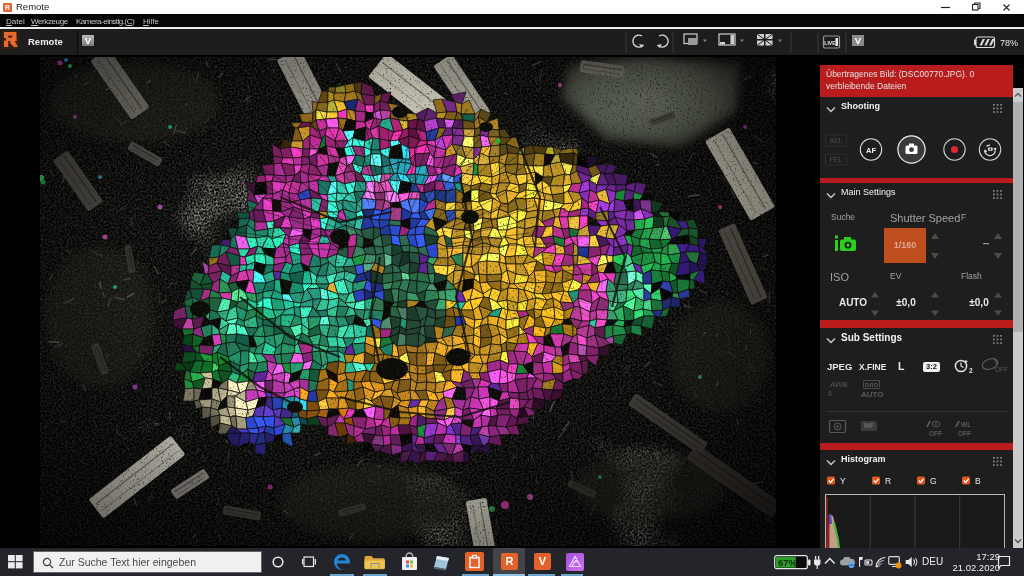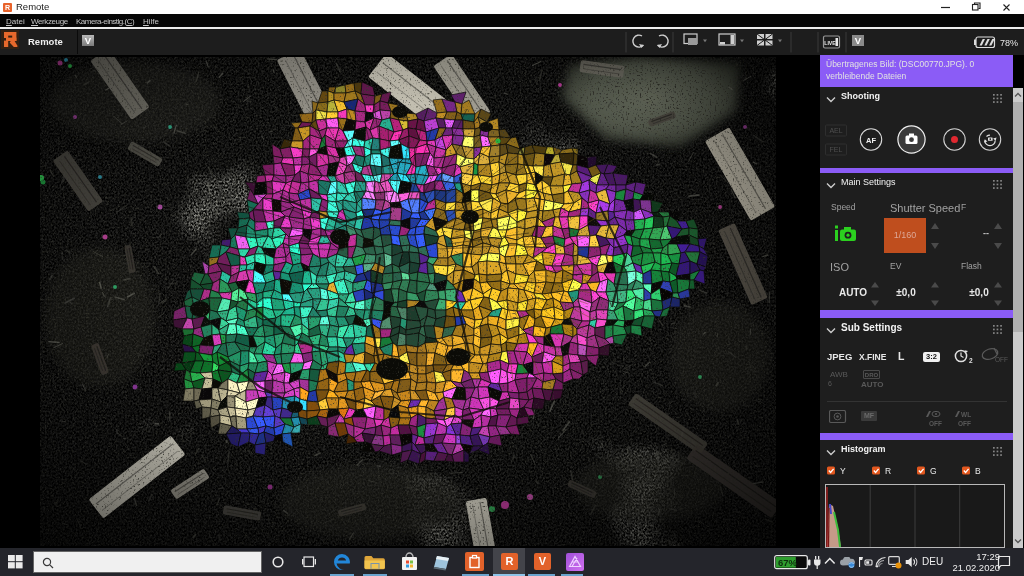--- a/index.html
+++ b/index.html
@@ -2620,21 +2620,21 @@
     <circle cx="490" cy="440" r="3" fill="#b04898"></circle>
     <circle cx="560" cy="420" r="2" fill="#308a50"></circle>
     <circle cx="465" cy="448" r="4" fill="#b03890"></circle>
     <circle cx="452" cy="452" r="3" fill="#2f9a50"></circle>
     <circle cx="680" cy="150" r="2" fill="#b04090"></circle>
     <circle cx="35" cy="60" r="2" fill="#9a4098"></circle>
 <rect width="736" height="489" filter="url(#spk2)" opacity="0.85"></rect>
 <rect width="736" height="489" fill="url(#vig)"></rect>
 </svg>
 
-<div class="abs" style="left:820px;top:55px;width:193px;height:436px;background:#8b5cf6;font-family:'Liberation Sans',sans-serif">
+<div class="abs" style="left:820px;top:65px;width:193px;height:436px;background:#b91c1c;font-family:'Liberation Sans',sans-serif">
   <div class="abs" style="left:6px;top:3px;font-size:8.5px;line-height:12px;color:#e2e2e2">Übertragenes Bild: (DSC00770.JPG). 0<br>verbleibende Dateien</div>
 
   <div class="abs" style="left:0;top:32px;width:193px;height:81px;background:#1e1e1e">
     <svg class="abs" style="left:6px;top:9px" width="10" height="8">
         <path d="M1 1.5 L5 5.5 L9 1.5" fill="none" stroke="#ccc" stroke-width="1.4"></path>
       </svg>
     <div class="abs" style="left:21px;top:4px;font-size:9px;font-weight:bold;color:#f2f2f2">Shooting</div>
     <svg class="abs" style="left:172px;top:6px" width="11" height="11">
         <g fill="#858585">
           <rect x="1" y="1" width="1.7" height="1.7"></rect>
@@ -2681,32 +2681,32 @@
           <rect x="4.6" y="1" width="1.7" height="1.7"></rect>
           <rect x="8.2" y="1" width="1.7" height="1.7"></rect>
           <rect x="1" y="4.6" width="1.7" height="1.7"></rect>
           <rect x="4.6" y="4.6" width="1.7" height="1.7"></rect>
           <rect x="8.2" y="4.6" width="1.7" height="1.7"></rect>
           <rect x="1" y="8.2" width="1.7" height="1.7"></rect>
           <rect x="4.6" y="8.2" width="1.7" height="1.7"></rect>
           <rect x="8.2" y="8.2" width="1.7" height="1.7"></rect>
         </g>
       </svg>
-    <div class="abs" style="left:11px;top:29px;font-size:8.5px;color:#a2a2a2">Speed</div>
+    <div class="abs" style="left:11px;top:29px;font-size:8.5px;color:#a2a2a2">Suche</div>
     <div class="abs" style="left:70px;top:29px;font-size:11px;color:#a2a2a2">Shutter Speed</div>
     <div class="abs" style="left:141px;top:29px;font-size:8.5px;color:#a2a2a2">F</div>
     <svg class="abs" style="left:14px;top:51px" width="24" height="20">
       <rect x="1" y="6" width="3" height="11" fill="#2bd01f"></rect>
       <rect x="1" y="1.5" width="3" height="3" fill="#2bd01f"></rect>
       <rect x="6" y="5.5" width="16" height="11.5" rx="2" fill="#2bd01f"></rect>
       <rect x="10" y="3" width="7" height="3" fill="#2bd01f"></rect>
       <circle cx="14" cy="11.2" r="3.4" fill="#1e1e1e"></circle>
       <circle cx="14" cy="11.2" r="1.6" fill="#2bd01f"></circle>
     </svg>
-    <div class="abs" style="left:64px;top:45px;width:42px;height:34.5px;background:#bf4e1e;color:#dca796;font-size:9px;font-weight:normal;text-align:center;line-height:34.5px">1/160</div>
+    <div class="abs" style="left:64px;top:45px;width:42px;height:34.5px;background:#bf4e1e;color:#dca796;font-size:9px;font-weight:bold;text-align:center;line-height:34.5px">1/160</div>
     <svg class="abs" style="left:108px;top:49px" width="14" height="28">
         <path d="M7 1 l4 6 h-8 z" fill="#4a4a4a"></path>
         <path d="M7 27 l4 -6 h-8 z" fill="#4a4a4a"></path>
       </svg>
     <div class="abs" style="left:156px;top:55px;width:20px;text-align:center;font-size:9px;font-weight:bold;color:#c0c0c0">--</div>
     <svg class="abs" style="left:171px;top:49px" width="14" height="28">
         <path d="M7 1 l4 6 h-8 z" fill="#4a4a4a"></path>
         <path d="M7 27 l4 -6 h-8 z" fill="#4a4a4a"></path>
       </svg>
     <div class="abs" style="left:10px;top:88px;font-size:11px;color:#a2a2a2">ISO</div>
@@ -2853,20 +2853,21 @@
         <rect x="7.8" y="0" width="6.8" height="6.2"></rect>
         <rect x="0" y="7.2" width="6.8" height="6.2"></rect>
         <rect x="7.8" y="7.2" width="6.8" height="6.2"></rect>
       </g>
   </svg>
   <div class="abs" style="left:33px;top:3px;width:229px;height:22px;background:#f0f0f0;border:1px solid #666">
     <svg class="abs" style="left:8px;top:5px" width="12" height="12">
       <circle cx="5" cy="5" r="3.6" fill="none" stroke="#3a3a3a" stroke-width="1.2"></circle>
       <line x1="7.8" y1="7.8" x2="11" y2="11" stroke="#3a3a3a" stroke-width="1.2"></line>
     </svg>
+    <div class="abs" style="left:25px;top:0;height:20px;line-height:20px;font-size:10.5px;color:#484848">Zur Suche Text hier eingeben</div>
   </div>
   <svg class="abs" style="left:272px;top:8px" width="12" height="12">
       <circle cx="6" cy="6" r="4.8" fill="none" stroke="#e8e8e8" stroke-width="1.6"></circle>
     </svg>
   <svg class="abs" style="left:302px;top:8px" width="14" height="12">
     <rect x="2" y="1" width="9.5" height="9.5" fill="none" stroke="#e8e8e8" stroke-width="1.2"></rect>
     <rect x="0" y="3" width="1.3" height="5.5" fill="#e8e8e8"></rect>
       <rect x="12.7" y="3" width="1.3" height="5.5" fill="#e8e8e8"></rect>
   </svg>
   <svg class="abs" style="left:333px;top:5px" width="18" height="18">

